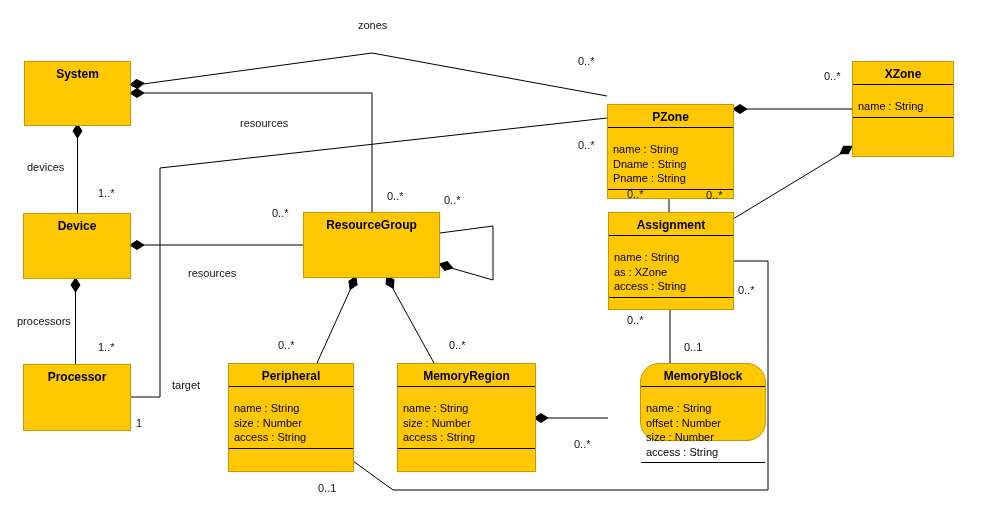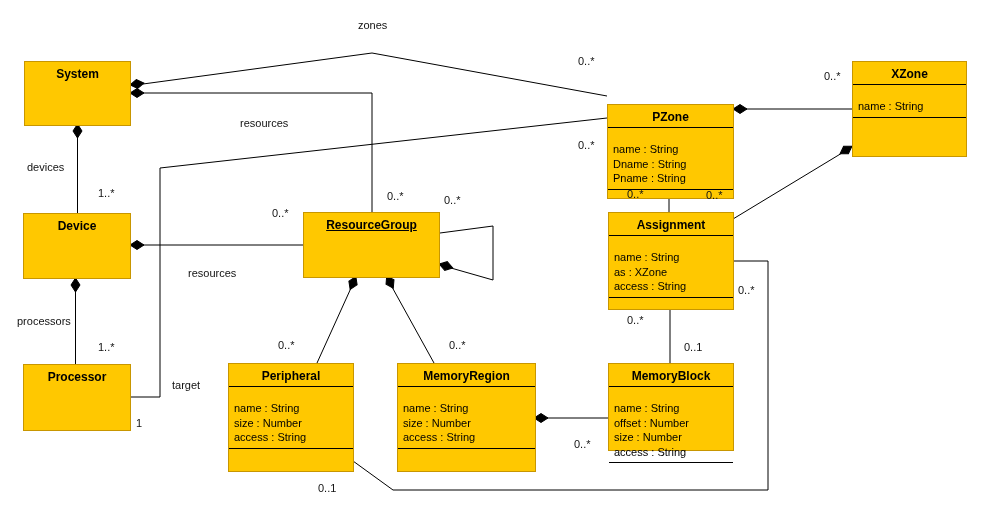--- a/index.html
+++ b/index.html
@@ -71,21 +71,21 @@
 </div>
 
 <div class="uml-class" style="left:23px;top:213px;width:108px;height:66px;">
   <div class="uml-title">Device</div>
 </div>
 
 <div class="uml-class" style="left:23px;top:364px;width:108px;height:67px;">
   <div class="uml-title">Processor</div>
 </div>
 
-<div class="uml-class" style="left:303px;top:212px;width:137px;height:66px;text-decoration:underline;">
+<div class="uml-class" style="left:303px;top:212px;width:137px;height:66px;">
   <div class="uml-title">ResourceGroup</div>
 </div>
 
 <div class="uml-class" style="left:228px;top:363px;width:126px;height:109px;">
   <div class="uml-title">Peripheral</div>
   <div class="uml-attrs">
     <div>name : String</div>
     <div>size : Number</div>
     <div>access : String</div>
   </div>
@@ -95,21 +95,21 @@
 <div class="uml-class" style="left:397px;top:363px;width:139px;height:109px;">
   <div class="uml-title">MemoryRegion</div>
   <div class="uml-attrs">
     <div>name : String</div>
     <div>size : Number</div>
     <div>access : String</div>
   </div>
   <div class="uml-empty"></div>
 </div>
 
-<div class="uml-class" style="left:608px;top:363px;width:126px;height:88px;">
+<div class="uml-class" style="left:640px;top:363px;width:126px;height:78px;border-radius:19px;">
   <div class="uml-title">MemoryBlock</div>
   <div class="uml-attrs">
     <div>name : String</div>
     <div>offset : Number</div>
     <div>size : Number</div>
     <div>access : String</div>
   </div>
   <div class="uml-empty"></div>
 </div>
 
@@ -126,21 +126,21 @@
 <div class="uml-class" style="left:607px;top:62px;width:127px;height:95px;margin-top:42px;">
   <div class="uml-title">PZone</div>
   <div class="uml-attrs">
     <div>name : String</div>
     <div>Dname : String</div>
     <div>Pname : String</div>
   </div>
   <div class="uml-empty"></div>
 </div>
 
-<div class="uml-class" style="left:852px;top:61px;width:115px;height:96px;">
+<div class="uml-class" style="left:852px;top:61px;width:102px;height:96px;">
   <div class="uml-title">XZone</div>
   <div class="uml-attrs">
     <div>name : String</div>
   </div>
   <div class="uml-empty"></div>
 </div>
 
 <span class="edge-label" style="left:358px;top:19px;">zones</span>
 <span class="edge-label" style="left:27px;top:161px;">devices</span>
 <span class="edge-label" style="left:17px;top:315px;">processors</span>

